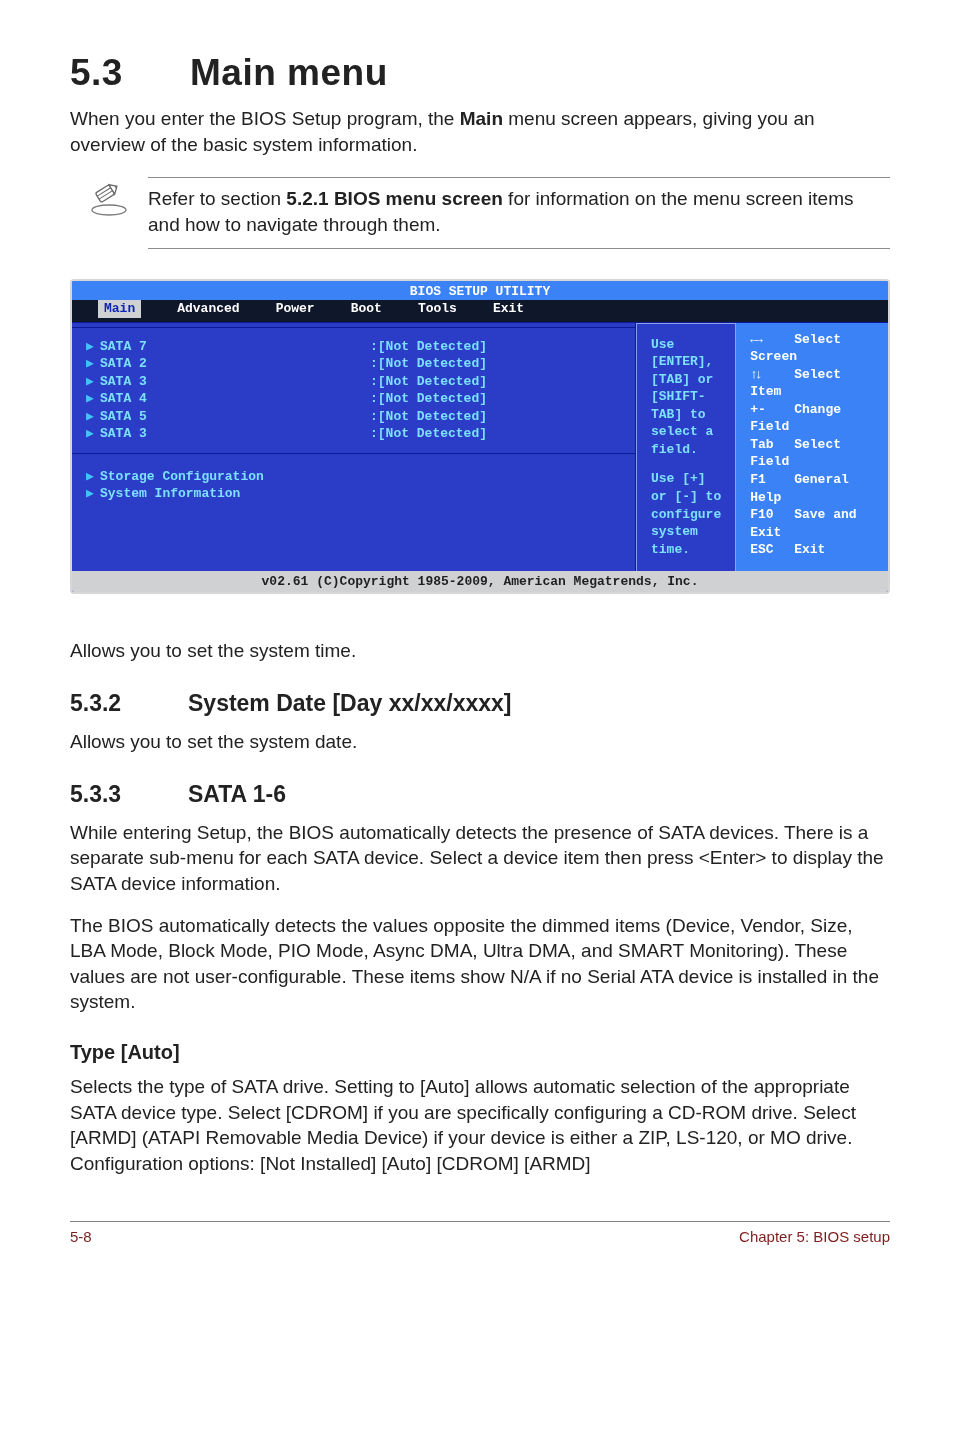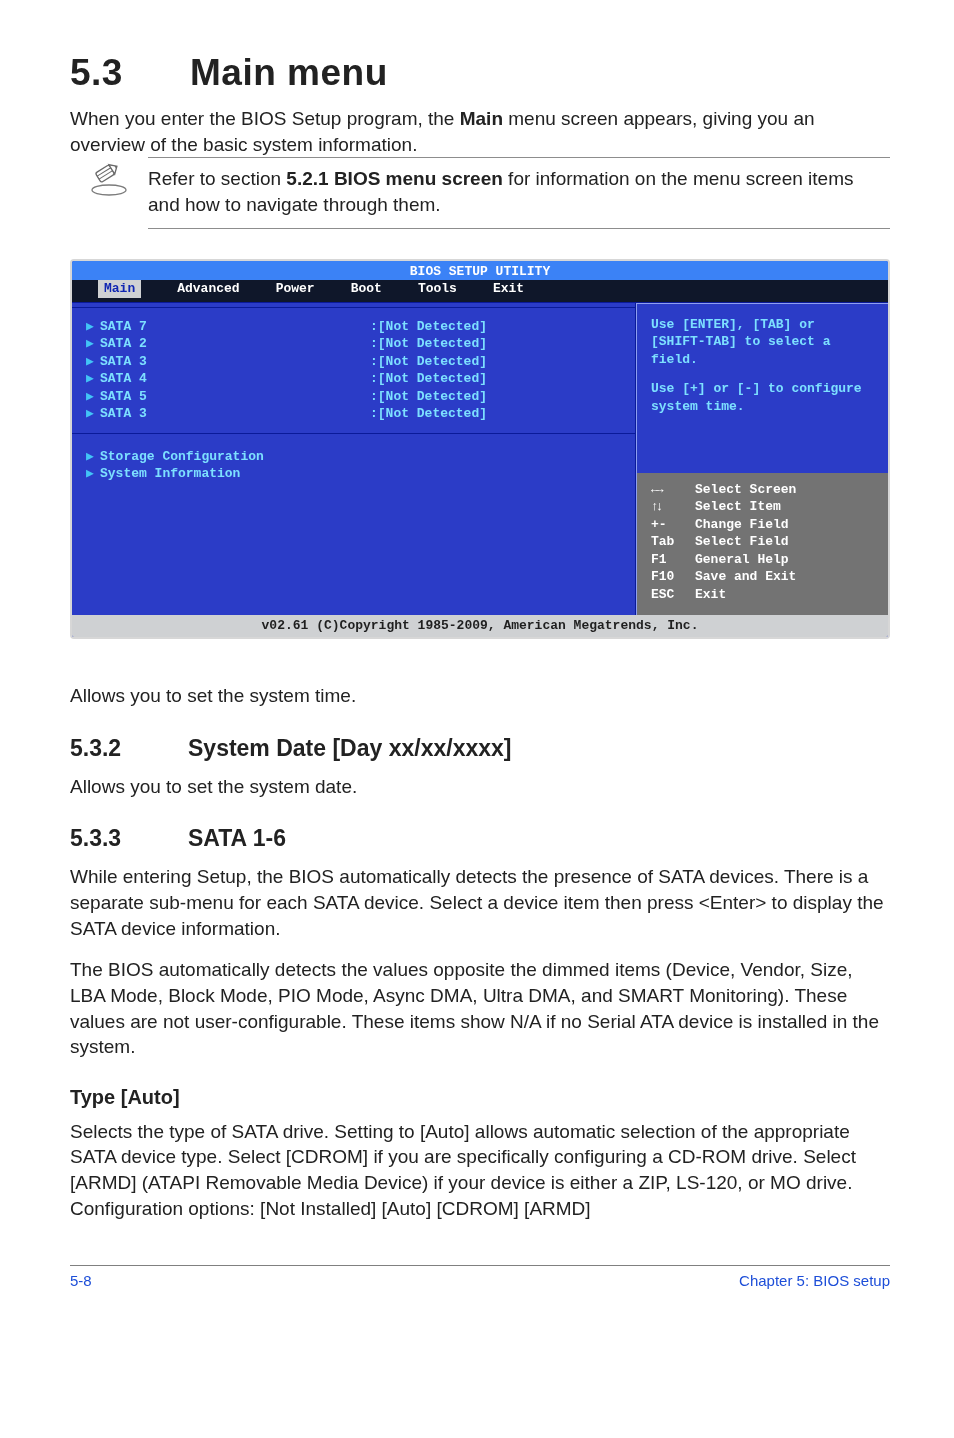--- a/index.html
+++ b/index.html
@@ -16,20 +16,21 @@
   h1.title {
     font-size: 37px;
     font-weight: bold;
     margin-bottom: 12px;
     letter-spacing: 0.5px;
   }
   h1.title .num { display: inline-block; width: 120px; }
   .intro {
     font-size: 19px;
     line-height: 1.35;
+    margin-bottom: 20px;
   }
   .note-block {
     display: flex;
     align-items: flex-start;
     margin-bottom: 30px;
   }
   .note-icon-wrap {
     flex: 0 0 78px;
     text-align: center;
     padding-top: 6px;
@@ -106,34 +107,33 @@
   .row .label { flex: 0 0 270px; }
   .row .value { flex: 1; }
   .cyan { color: #7de0ff; font-weight: bold; }
   .grey-sel { color: #c7c7c7; font-weight: bold; }
 
   .bios-right {
     flex: 0 0 252px;
     background: #20329f;
     padding: 0;
     display: flex;
-    flex-direction: column;
   }
   .right-top {
     background: #2b3cc7;
     flex: 1;
     border-left: 1px solid #8f9ff0;
     border-top: 1px solid #8f9ff0;
     padding: 12px 14px 8px 14px;
     color: #7de0ff;
     font-weight: bold;
     min-height: 170px;
   }
   .right-bottom {
-    background: #737373;
+    background: #3b82f6;
     border-left: 1px solid #8f9ff0;
     padding: 8px 14px 12px 14px;
     color: #fff;
     font-weight: bold;
   }
   .right-bottom .key { display:inline-block; width:44px; }
   .arrow-icon { letter-spacing:-3px; }
   .bios-footer {
     background: #cfd1d3;
     color: #1f1f1f;
@@ -164,21 +164,21 @@
   
   .foot-rule {
     border: none;
     border-top: 1px solid #808080;
     margin: 44px 0 6px 0;
   }
   .footer-line {
     display: flex;
     justify-content: space-between;
     font-size: 15px;
-    color: #1d4ed8;
+    color: #7f1d1d;
     padding-bottom: 30px;
   }
 </style>
 </head>
 <body>
 
 <div class="page">
 
   <h1 class="title">
     <span class="num">5.3</span><span>Main menu</span>

